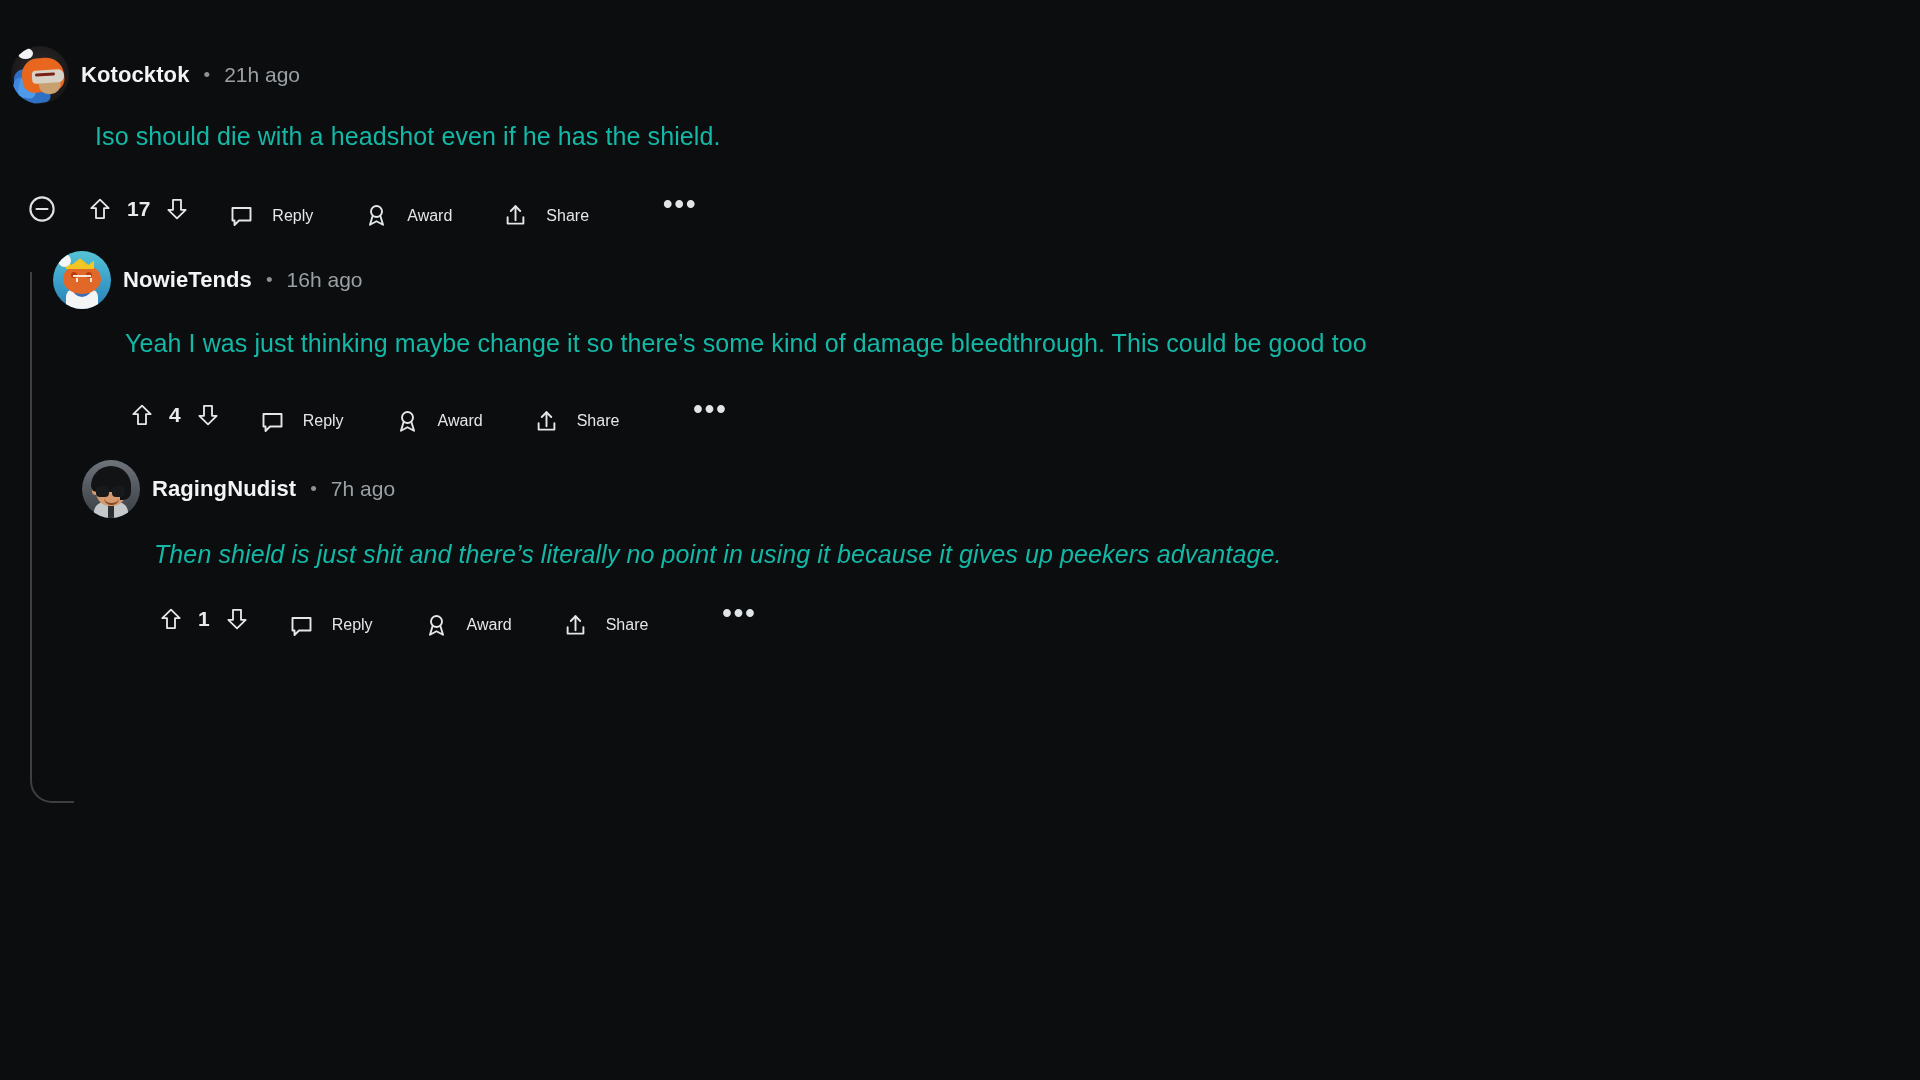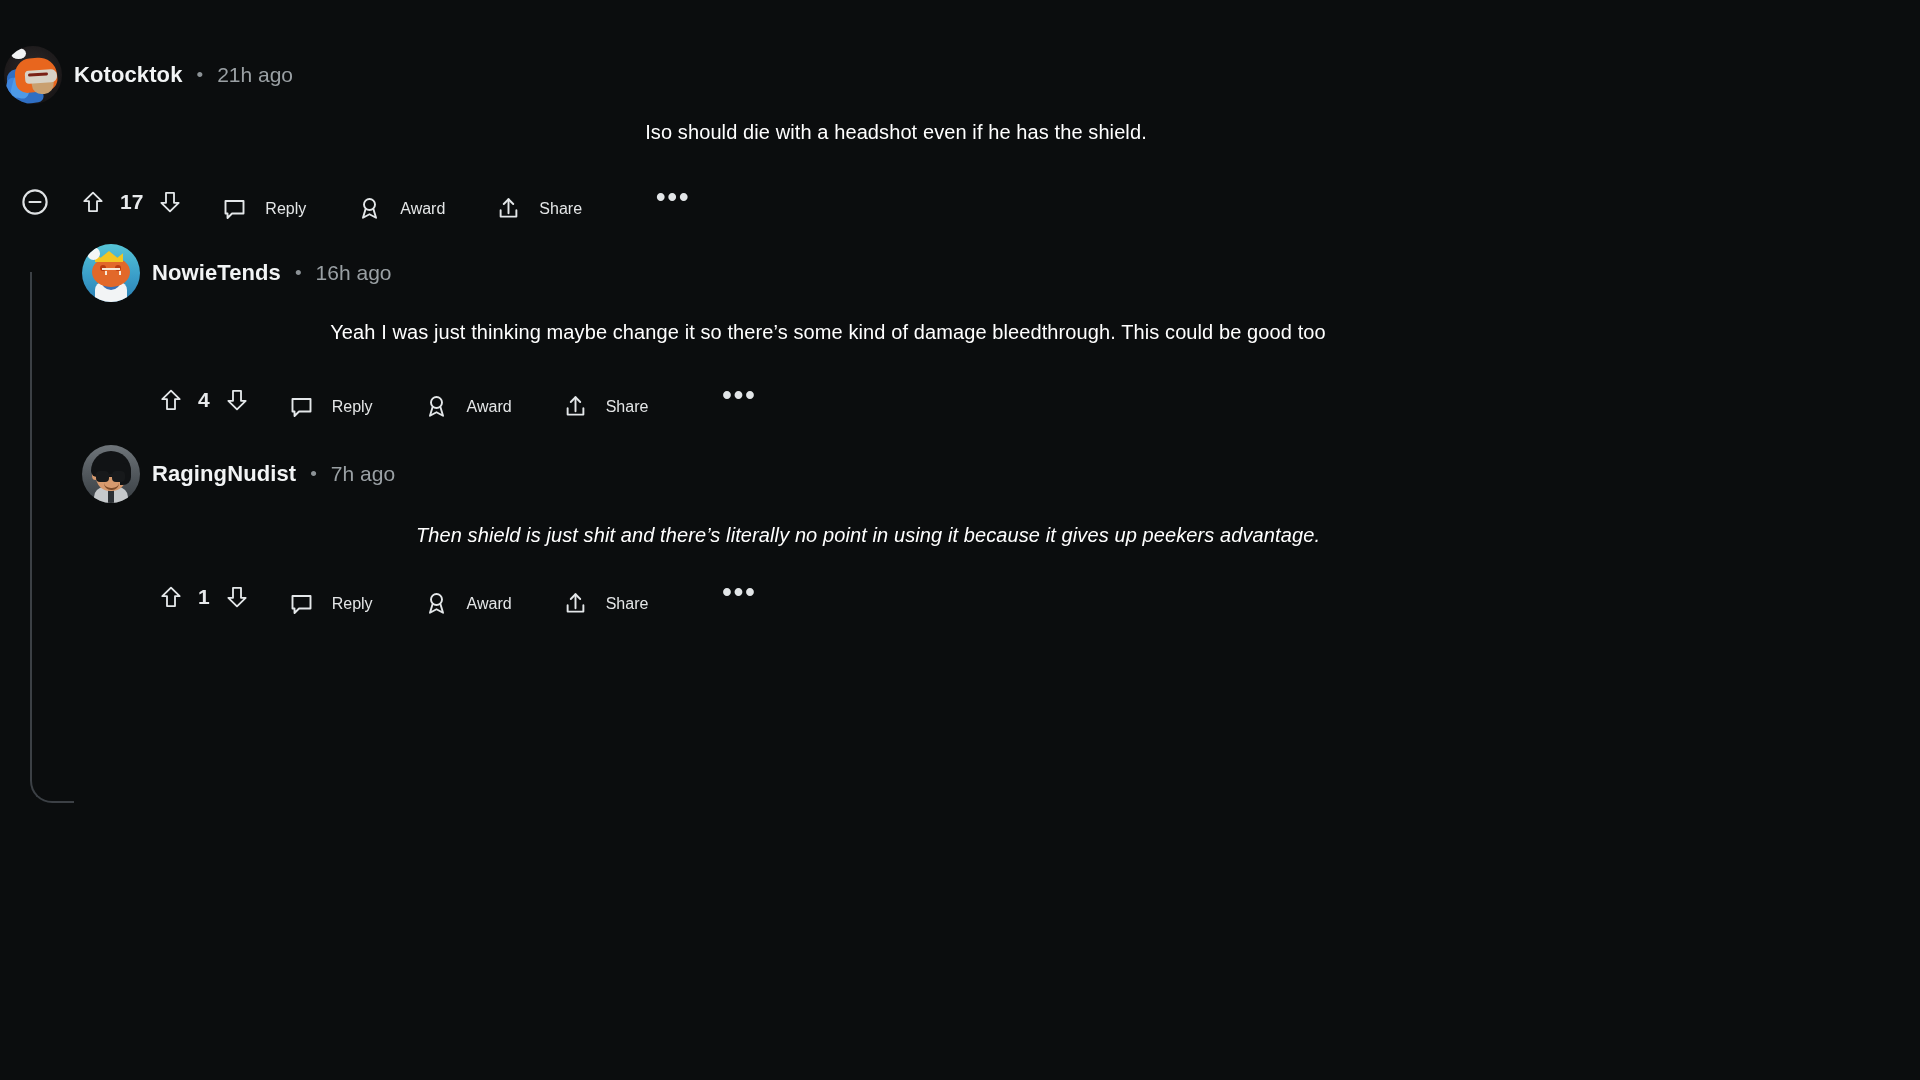--- a/index.html
+++ b/index.html
@@ -22,22 +22,22 @@
     width: 1920px;
     height: 1080px;
     padding: 0;
   }
 
   
   .comment {
     position: relative;
   }
 
-  #comment-root { padding-left: 4px; padding-top: 46px; }
-  #comment-child { padding-left: 82px; padding-top: 17px; }
+  #comment-root { padding-left: 11px; padding-top: 46px; }
+  #comment-child { padding-left: 53px; padding-top: 17px; }
   #comment-grandchild { padding-left: 82px; padding-top: 20px; }
 
   .comment-header {
     display: flex;
     align-items: center;
     gap: 12px;
     height: 58px;
   }
 
   .avatar {
@@ -187,26 +187,25 @@
   }
 
   .timestamp {
     font-size: 21px;
     color: #9aa0a4;
     font-weight: 400;
   }
 
   
   .comment-body {
-    font-size: 20px;
+    font-size: 25px;
     line-height: 1.45;
-    color: #ffffff;
+    color: #14b8a6;
     font-weight: 400;
     letter-spacing: 0.1px;
-    text-align: center;
   }
   .comment-body p + p { margin-top: 28px; }
 
   #comment-root .comment-body { padding-left: 84px; padding-top: 14px; max-width: 1700px; }
   #comment-child .comment-body { padding-left: 72px; padding-top: 16px; max-width: 1420px; }
   #comment-grandchild .comment-body { padding-left: 72px; padding-top: 18px; max-width: 1500px; font-style: italic; }
 
   
   .actions {
     display: flex;

